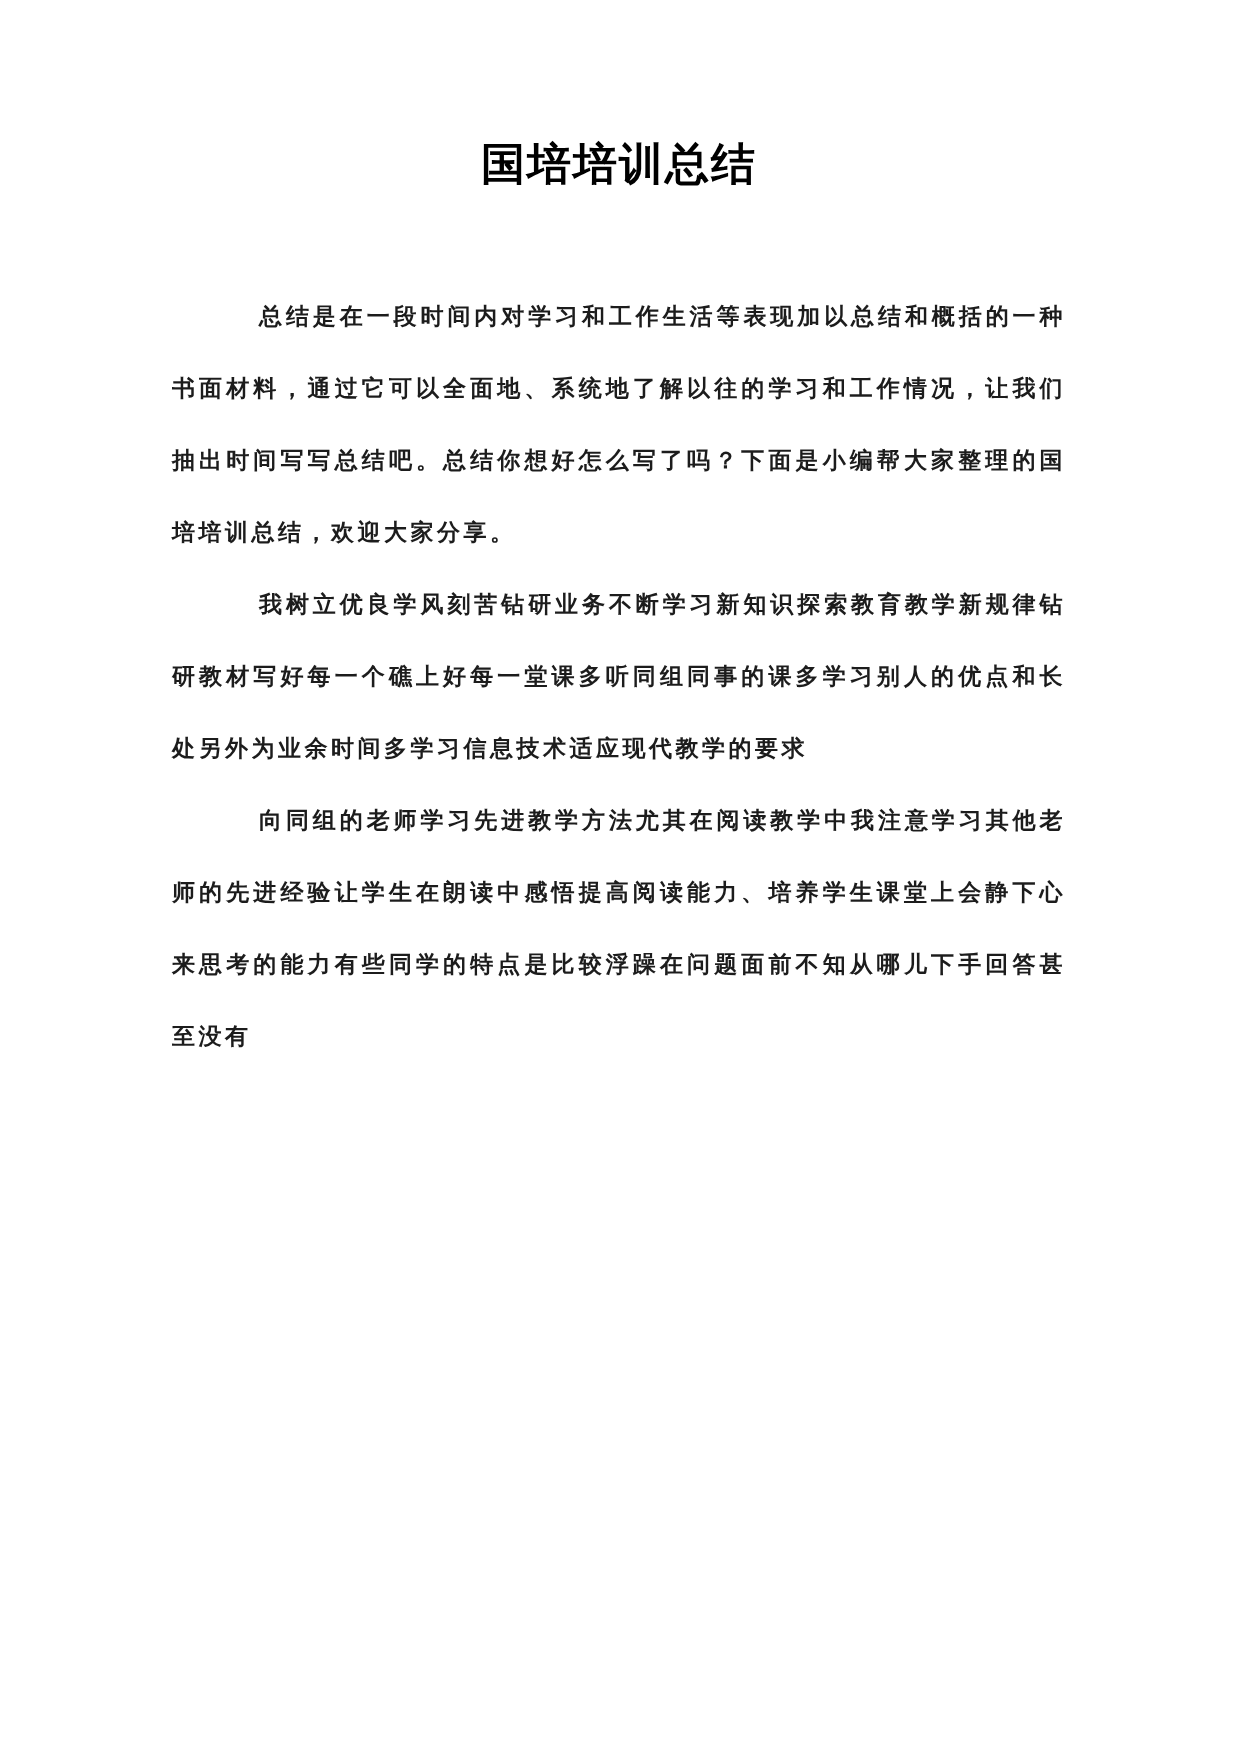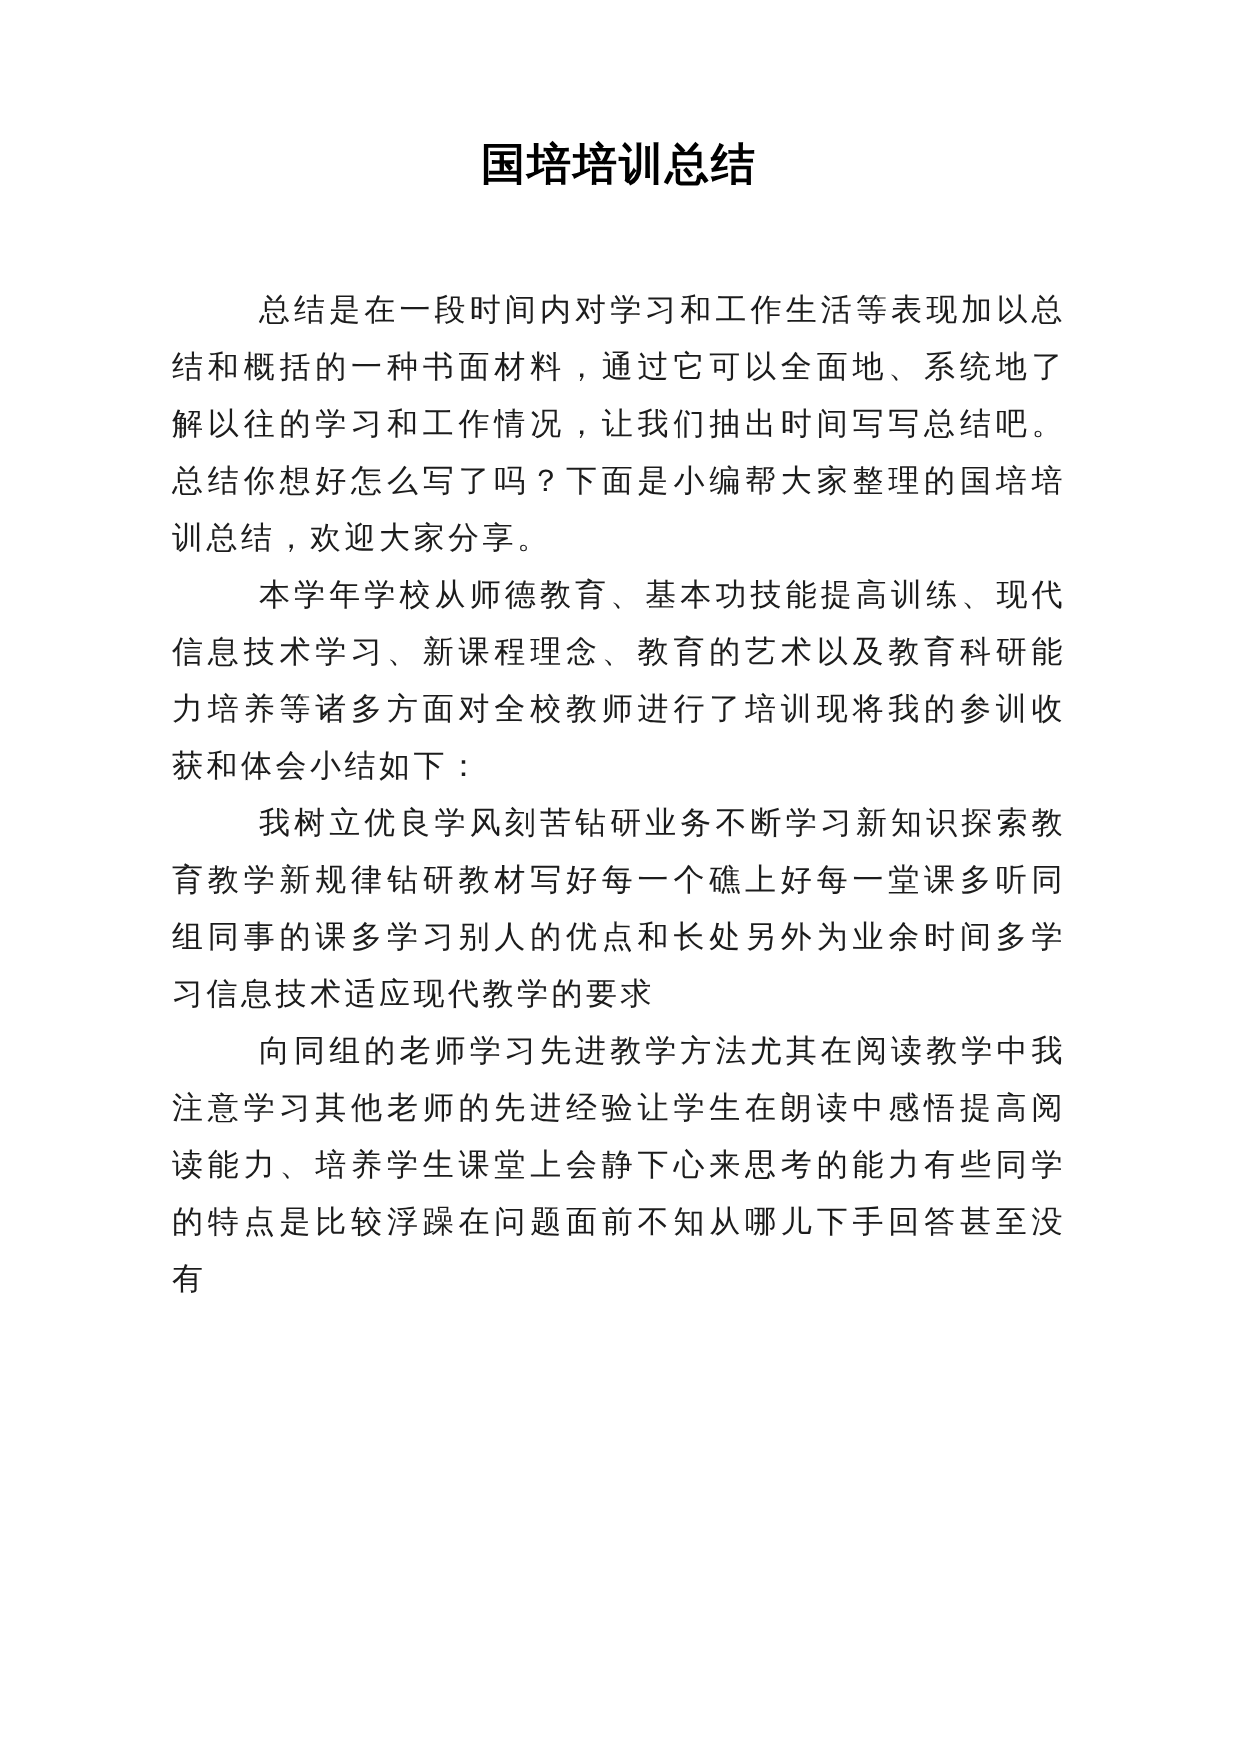--- a/index.html
+++ b/index.html
@@ -23,25 +23,25 @@
     margin: 128px 0 0 0;
     text-align: center;
     font-size: 44px;
     line-height: 74px;
     font-weight: bold;
     color: #000000;
     letter-spacing: 2px;
     font-family: "Liberation Serif", "DejaVu Serif", serif;
   }
   .body-text {
-    font-size: 31px;
-    line-height: 57px;
+    font-size: 23px;
+    line-height: 72px;
     letter-spacing: 3.5px;
     text-align: justify;
-    font-weight: normal;
+    font-weight: bold;
   }
   .para {
     margin: 0;
     text-indent: 87px;
   }
   .para-first {
     margin-top: 79px;
   }
   .section-heading {
     margin: 38px 0 0 0;
@@ -51,21 +51,20 @@
 </head>
 <body>
 
 <div class="page">
 
   <h1 class="doc-title">国培培训总结</h1>
 
   <p class="body-text para para-first">总结是在一段时间内对学习和工作生活等表现加以总结和概括的一种书面材料，通过它可以全面地、系统地了解以往的学习和工作情况，让我们抽出时间写写总结吧。总结你想好怎么写了吗？下面是小编帮大家整理的国培培训总结，欢迎大家分享。</p>
 
 
-  <p class="body-text para">本学年学校从师德教育、基本功技能提高训练、现代信息技术学习、新课程理念、教育的艺术以及教育科研能力培养等诸多方面对全校教师进行了培训现将我的参训收获和体会小结如下：</p>
 
 
   <p class="body-text para">我树立优良学风刻苦钻研业务不断学习新知识探索教育教学新规律钻研教材写好每一个礁上好每一堂课多听同组同事的课多学习别人的优点和长处另外为业余时间多学习信息技术适应现代教学的要求</p>
 
 
   <p class="body-text para">向同组的老师学习先进教学方法尤其在阅读教学中我注意学习其他老师的先进经验让学生在朗读中感悟提高阅读能力、培养学生课堂上会静下心来思考的能力有些同学的特点是比较浮躁在问题面前不知从哪儿下手回答甚至没有</p>
 
 </div>
 
 </body></html>

